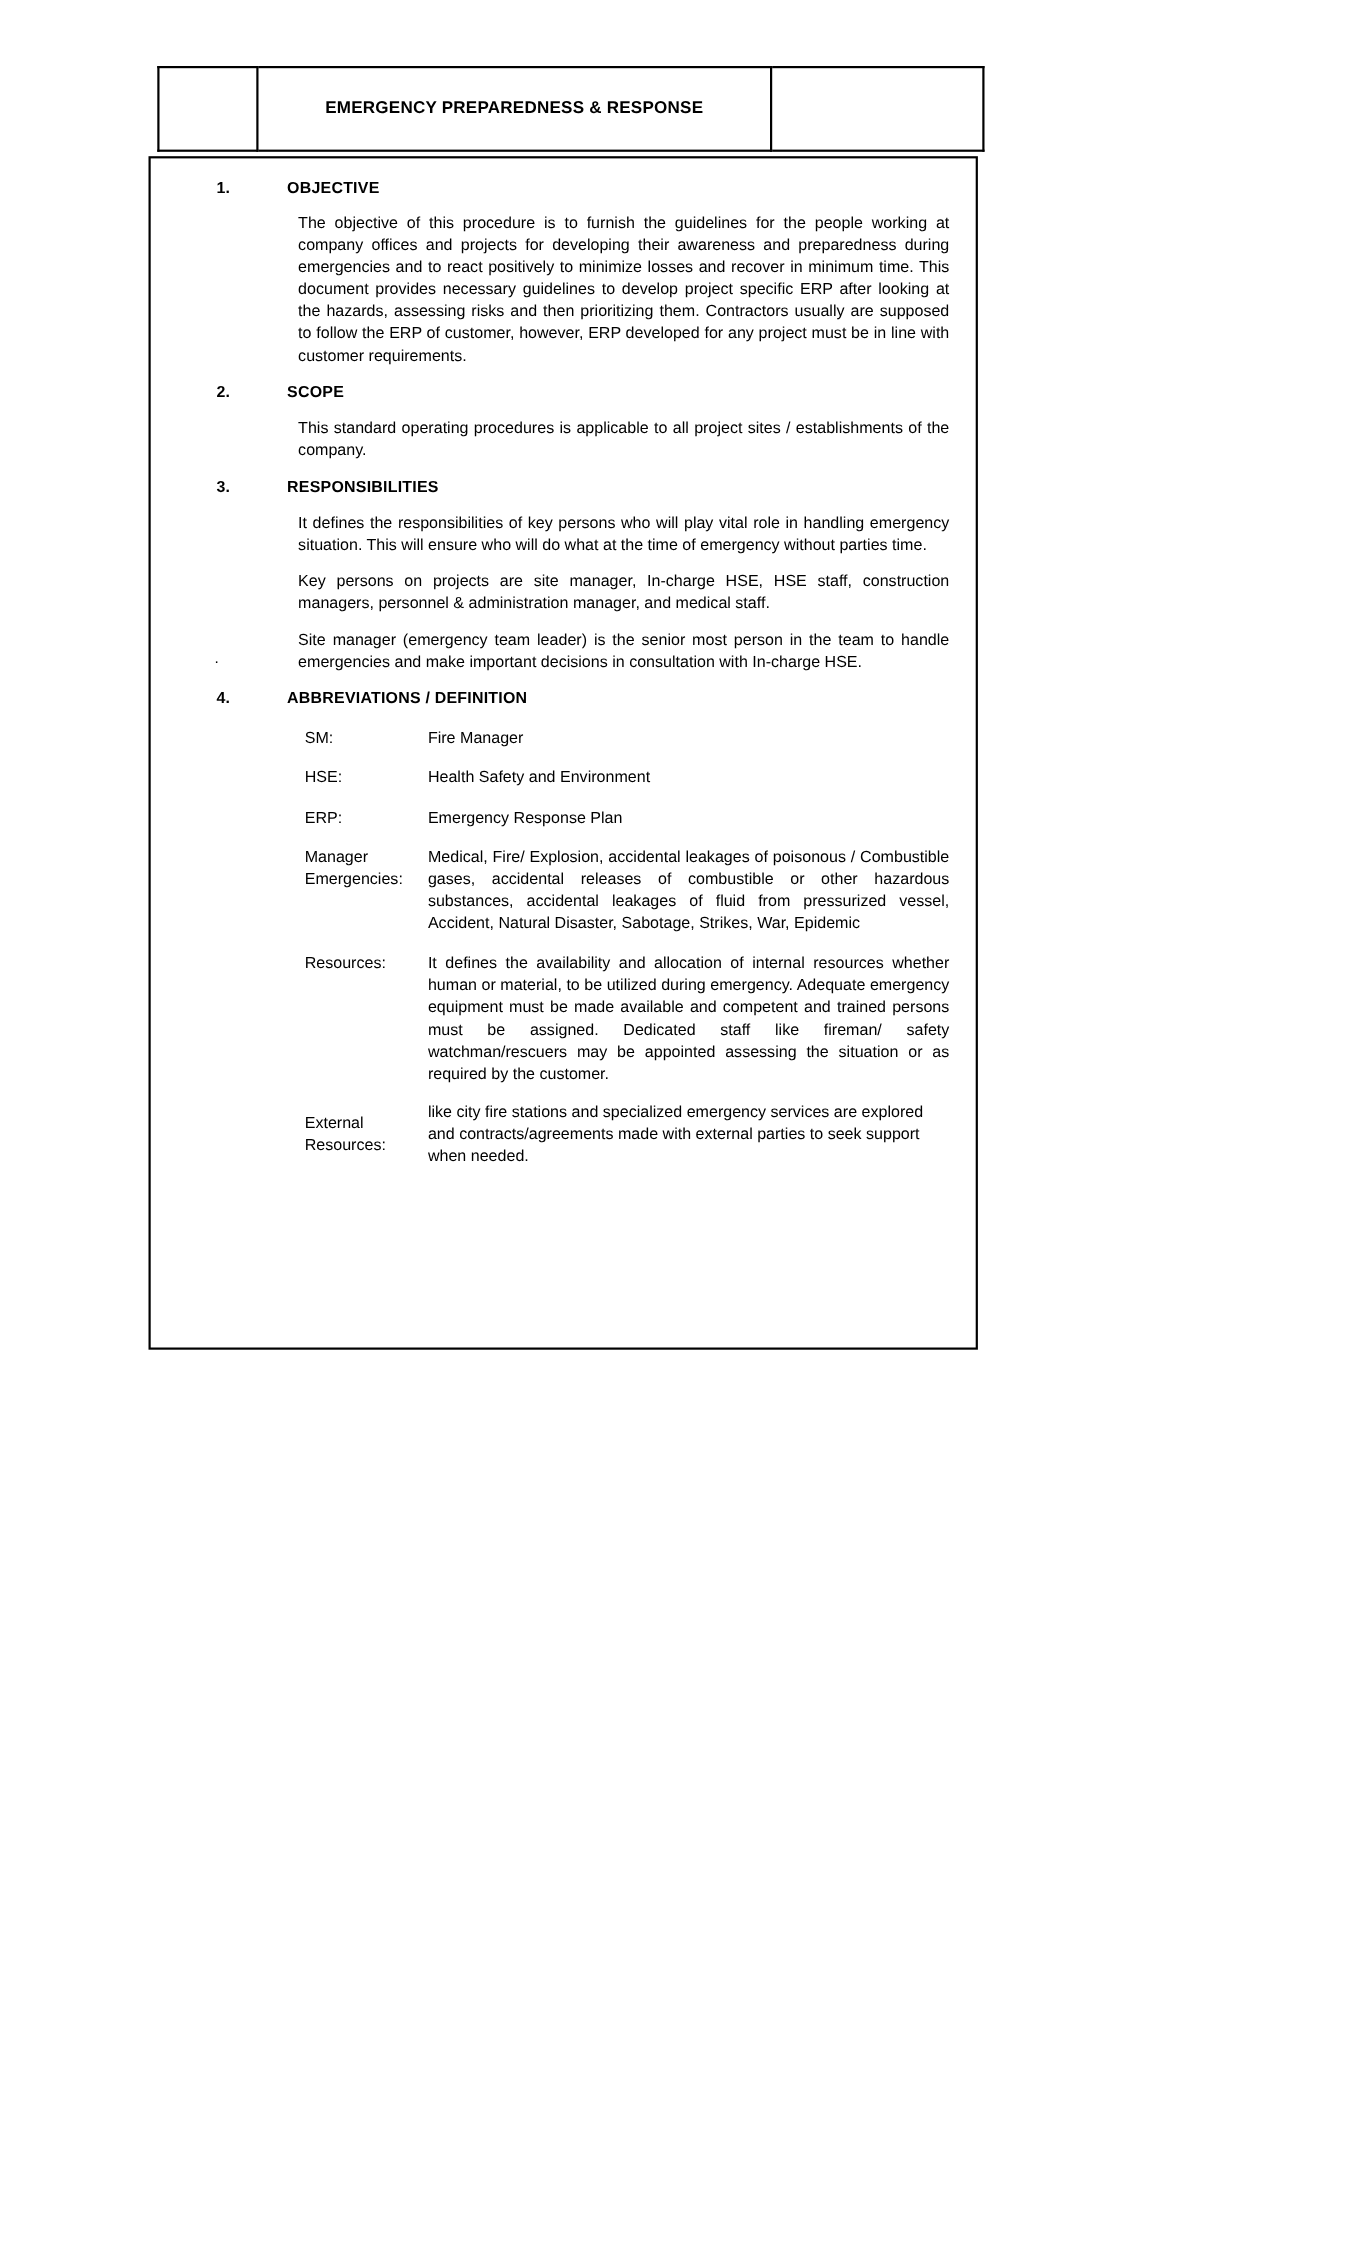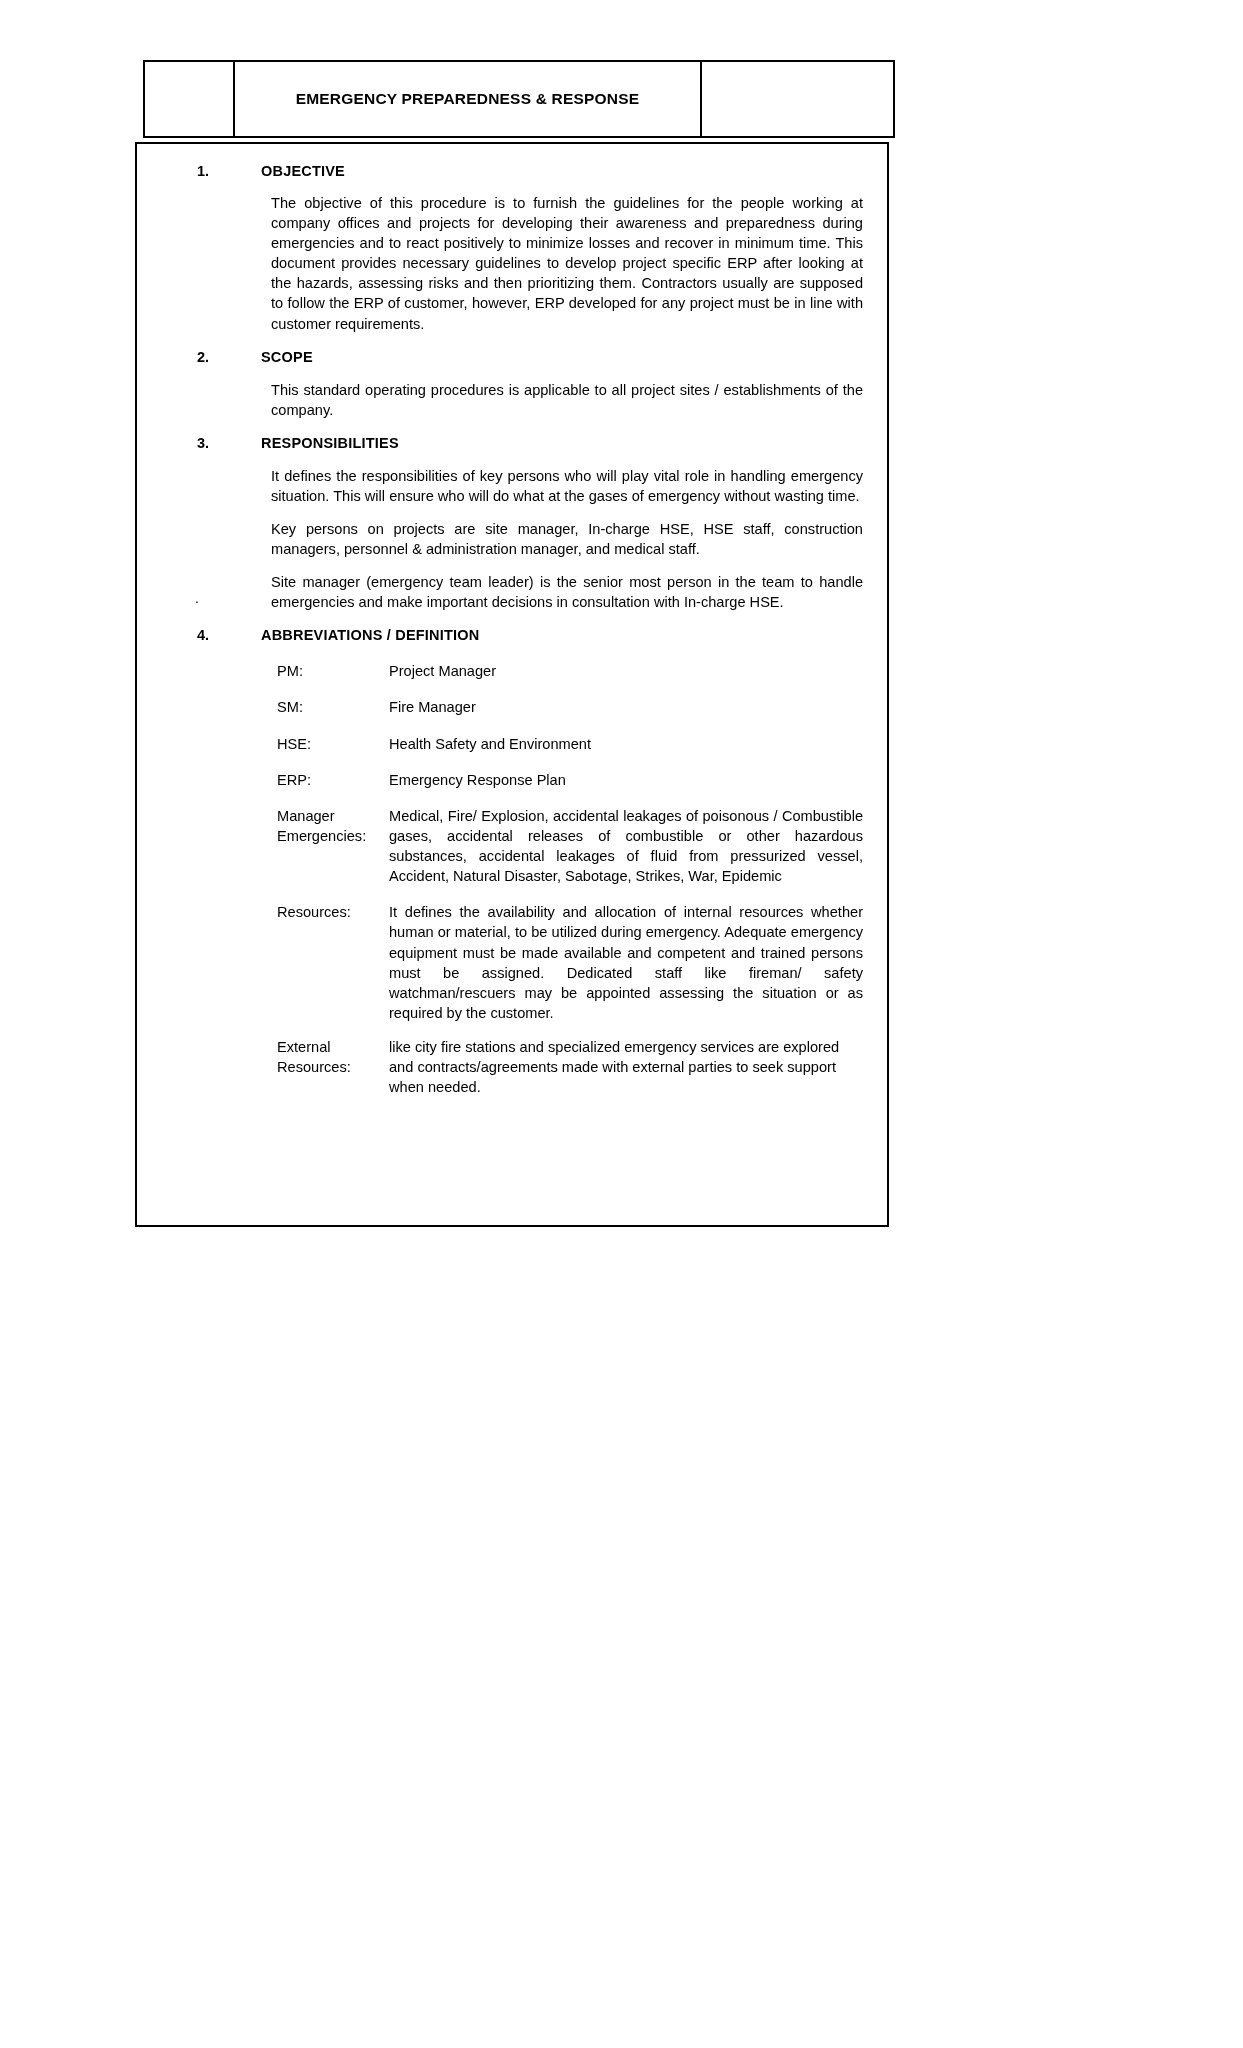--- a/index.html
+++ b/index.html
@@ -117,21 +117,21 @@
 
   
   .def-list {
     margin: 12px 14px 0 124px;
   }
   .def-row {
     display: flex;
     align-items: flex-start;
     margin-top: 16px;
   }
-  .def-row.tight { margin-top: 14px; }
+  .def-row.tight { margin-top: 14px; align-items: center; }
   .def-term {
     flex: 0 0 118px;
     width: 118px;
     font-size: 14.6px;
     line-height: 1.38;
     padding-left: 6px;
     box-sizing: border-box;
   }
   .def-term .term-line { display: block; }
   .def-desc {
@@ -174,37 +174,31 @@
         <span class="sec-title">SCOPE</span>
       </div>
       <p class="para">This standard operating procedures is applicable to all project sites / establishments of the company.</p>
 
       <span class="stray-dot">.</span>
 
       <div class="section-head">
         <span class="sec-num">3.</span>
         <span class="sec-title">RESPONSIBILITIES</span>
       </div>
-      <p class="para">It defines the responsibilities of key persons who will play vital role in handling emergency situation. This will ensure who will do what at the gases of emergency without wasting time.</p>
+      <p class="para">It defines the responsibilities of key persons who will play vital role in handling emergency situation. This will ensure who will do what at the time of emergency without parties time.</p>
       <p class="para">Key persons on projects are site manager, In-charge HSE, HSE staff, construction managers, personnel &amp; administration manager, and medical staff.</p>
       <p class="para">Site manager (emergency team leader) is the senior most person in the team to handle emergencies and make important decisions in consultation with In-charge HSE.</p>
 
       <div class="section-head">
         <span class="sec-num">4.</span>
         <span class="sec-title">ABBREVIATIONS / DEFINITION</span>
       </div>
 
       <div class="def-list">
 
-        <div class="def-row">
-          <div class="def-term">
-            <span class="term-line">PM:</span>
-          </div>
-          <div class="def-desc plain">Project Manager</div>
-        </div>
 
         <div class="def-row">
           <div class="def-term">
             <span class="term-line">SM:</span>
           </div>
           <div class="def-desc plain">Fire Manager</div>
         </div>
 
         <div class="def-row">
           <div class="def-term">

